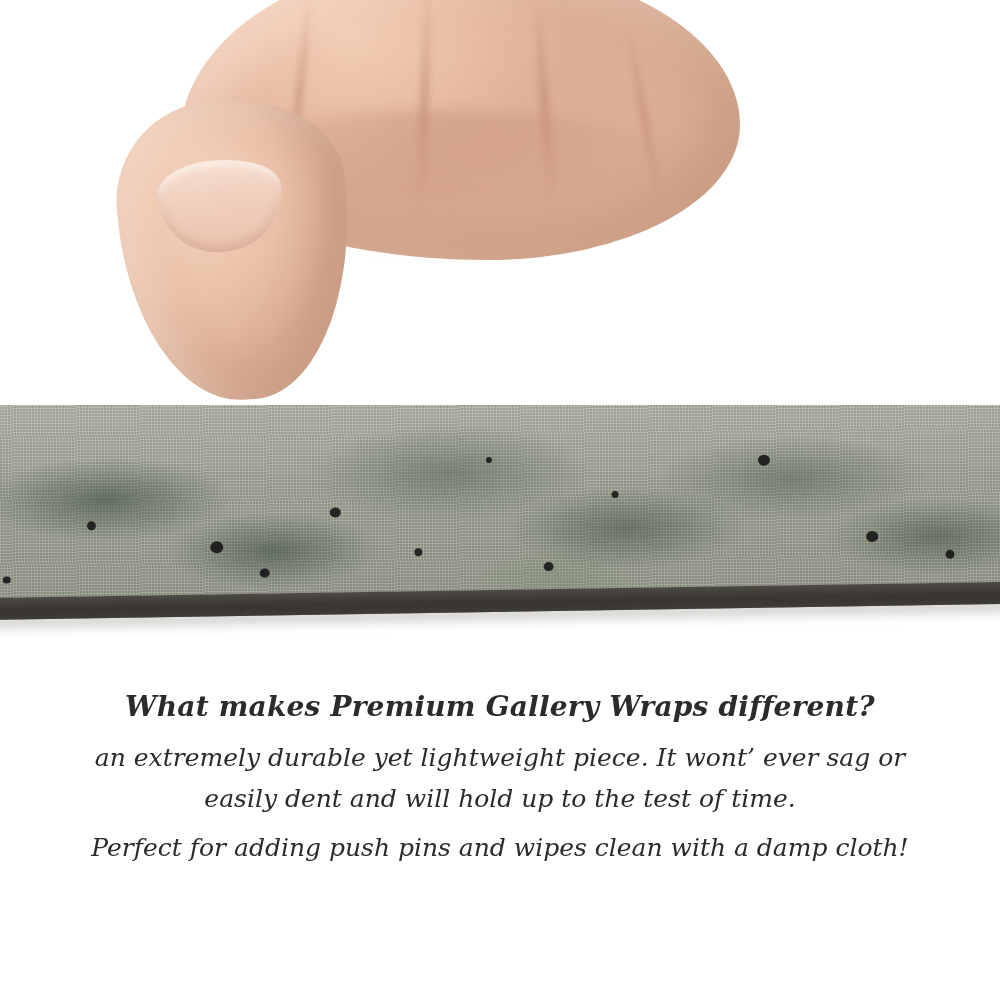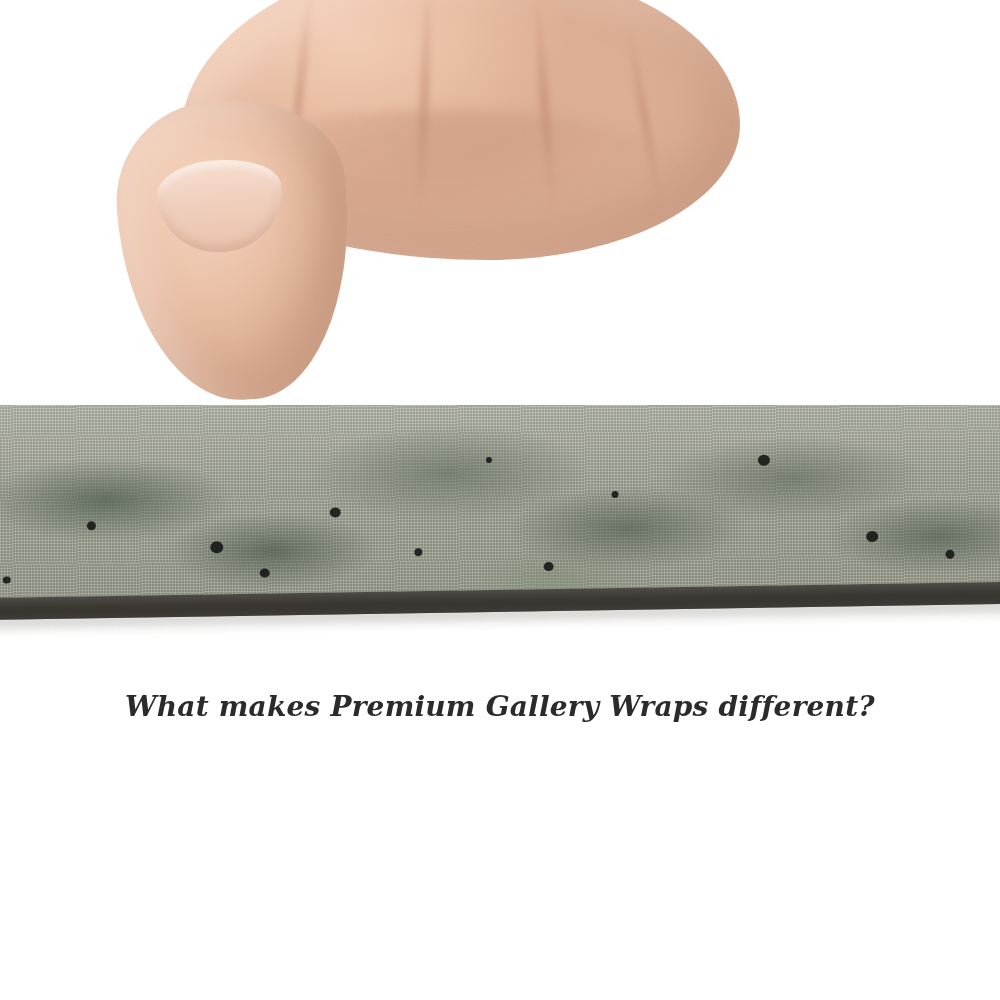--- a/index.html
+++ b/index.html
@@ -222,15 +222,18 @@
         </div>
       </div>
       <div class="canvas-edge"></div>
       <div class="canvas-shadow"></div>
     </div>
 
   </div>
 
   <div class="caption">
     <div class="caption-heading">What makes Premium Gallery Wraps different?</div>
+    <div class="caption-line">an extremely durable yet lightweight piece. It wont’ ever sag or</div>
+    <div class="caption-line">easily dent and will hold up to the test of time.</div>
+    <div class="caption-line last">Perfect for adding push pins and wipes clean with a damp cloth!</div>
   </div>
 
 </div>
 
 </body></html>

